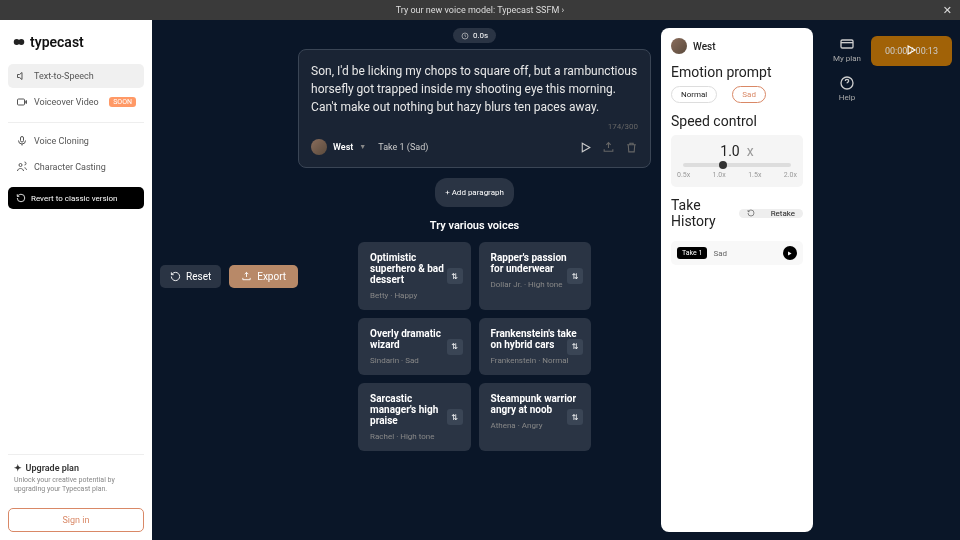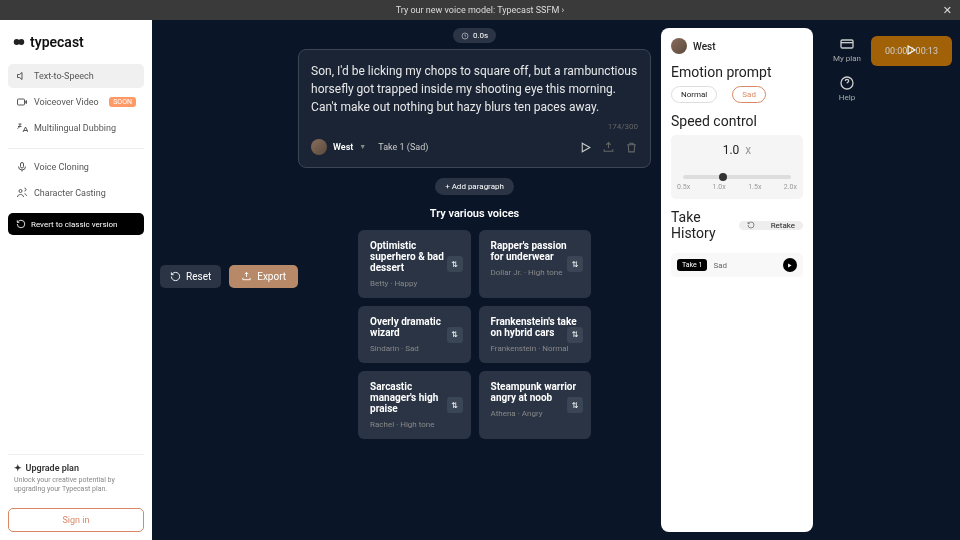--- a/index.html
+++ b/index.html
@@ -32,37 +32,37 @@
 .text-card{border:1px solid #3a4555;border-radius:8px;padding:12px;background:#1a2434;margin-bottom:10px}
 .text-body{font-size:12px;line-height:1.5;color:#e8e8e8;min-height:36px}
 .cc{text-align:right;font-size:8px;color:#666;margin-top:6px}
 .card-foot{display:flex;align-items:center;gap:6px;margin-top:8px}
 .avatar{width:16px;height:16px;border-radius:50%;background:linear-gradient(135deg,#8a6d5c,#5a4a3c)}
 .voice-name{font-size:9px;font-weight:600}
 .chev{font-size:7px;color:#888}
 .take-label{font-size:9px;color:#ccc;margin-left:6px}
 .card-actions{margin-left:auto;display:flex;gap:10px}
 .card-actions svg{width:13px;height:13px;cursor:pointer}
-.add-para{background:#2a3444;font-size:8px;padding:4px 10px;border-radius:12px;align-self:center;margin-bottom:12px;cursor:pointer}
+.add-para{background:#2a3444;font-size:8px;padding:10px 10px;border-radius:12px;align-self:center;margin-bottom:12px;cursor:pointer}
 .voices-title{text-align:center;font-size:11px;font-weight:600;margin-bottom:10px}
 .vgrid{display:grid;grid-template-columns:1fr 1fr;gap:8px;padding:0 60px}
 .vcard{background:#2a3444;border-radius:6px;padding:10px 12px;position:relative;cursor:pointer}
 .vtitle{font-size:10px;font-weight:700;margin-bottom:6px}
 .vsub{font-size:8px;color:#888}
 .vswap{position:absolute;right:8px;top:50%;transform:translateY(-50%);width:16px;height:16px;background:#3a4555;border-radius:3px;display:flex;align-items:center;justify-content:center;font-size:8px}
 .right-panel{width:152px;background:#fff;color:#222;border-radius:8px;padding:10px;display:flex;flex-direction:column;gap:10px}
 .rp-voice{display:flex;align-items:center;gap:6px}
 .rp-avatar{width:16px;height:16px;border-radius:50%;background:linear-gradient(135deg,#8a6d5c,#5a4a3c)}
 .rp-name{font-size:10px;font-weight:500}
 .rp-section-title{font-size:14px;font-weight:400}
 .emo-row{display:flex;gap:15px}
 .emo-pill{border:1px solid #ddd;font-size:8px;padding:3px 9px;border-radius:10px;cursor:pointer}
 .emo-pill.active{border-color:#d98866;color:#d98866}
 .speed-bar{background:#f5f5f5;border-radius:5px;padding:8px 6px}
-.speed-val{text-align:center;font-size:12px;margin-bottom:18px}
+.speed-val{text-align:center;font-size:14px;margin-bottom:4px}
 .slider{position:relative;height:4px;background:#ddd;border-radius:2px;margin:4px 6px}
 .slider-knob{position:absolute;width:8px;height:8px;background:#333;border-radius:50%;top:-2px;left:33%}
 .slider-labels{display:flex;justify-content:space-between;font-size:7px;color:#999;margin-top:4px}
 .th-row{display:flex;justify-content:space-between;align-items:center}
 .retake{background:#eee;font-size:8px;padding:0 8px;border-radius:10px;display:flex;align-items:center;gap:16px;cursor:pointer}
 .take-item{display:flex;align-items:center;gap:6px;background:#f8f8f8;border-radius:5px;padding:5px 6px}
 .take-badge{background:#000;color:#fff;font-size:7px;padding:2px 5px;border-radius:3px}
 .take-emo{font-size:8px;color:#666}
 .take-play{margin-left:auto;width:14px;height:14px;background:#000;border-radius:50%;display:flex;align-items:center;justify-content:center}
 .icons-col{width:48px;display:flex;flex-direction:column;align-items:center;gap:12px;padding-top:8px}
@@ -96,26 +96,20 @@
       <span>Text-to-Speech</span>
     </div>
     <div class="nav-item">
       <svg class="nav-icon" viewBox="0 0 24 24" fill="none" stroke="#555" stroke-width="2">
           <rect x="3" y="6" width="14" height="12" rx="2"></rect>
           <path d="M21 9l-4 3 4 3V9z"></path>
         </svg>
       <span>Voiceover Video</span>
       <span class="nav-badge">SOON</span>
     </div>
-    <div class="nav-item">
-      <svg class="nav-icon" viewBox="0 0 24 24" fill="none" stroke="#555" stroke-width="2">
-          <path d="M5 4h6M8 4v2c0 3-2 6-5 7M4 9h7M14 20l5-10 5 10M15.5 17h7"></path>
-        </svg>
-      <span>Multilingual Dubbing</span>
-    </div>
     <div class="nav-divider"></div>
     <div class="nav-item">
       <svg class="nav-icon" viewBox="0 0 24 24" fill="none" stroke="#555" stroke-width="2">
           <rect x="9" y="3" width="6" height="11" rx="3"></rect>
           <path d="M5 11a7 7 0 0014 0M12 18v3"></path>
         </svg>
       <span>Voice Cloning</span>
     </div>
     <div class="nav-item">
       <svg class="nav-icon" viewBox="0 0 24 24" fill="none" stroke="#555" stroke-width="2">

